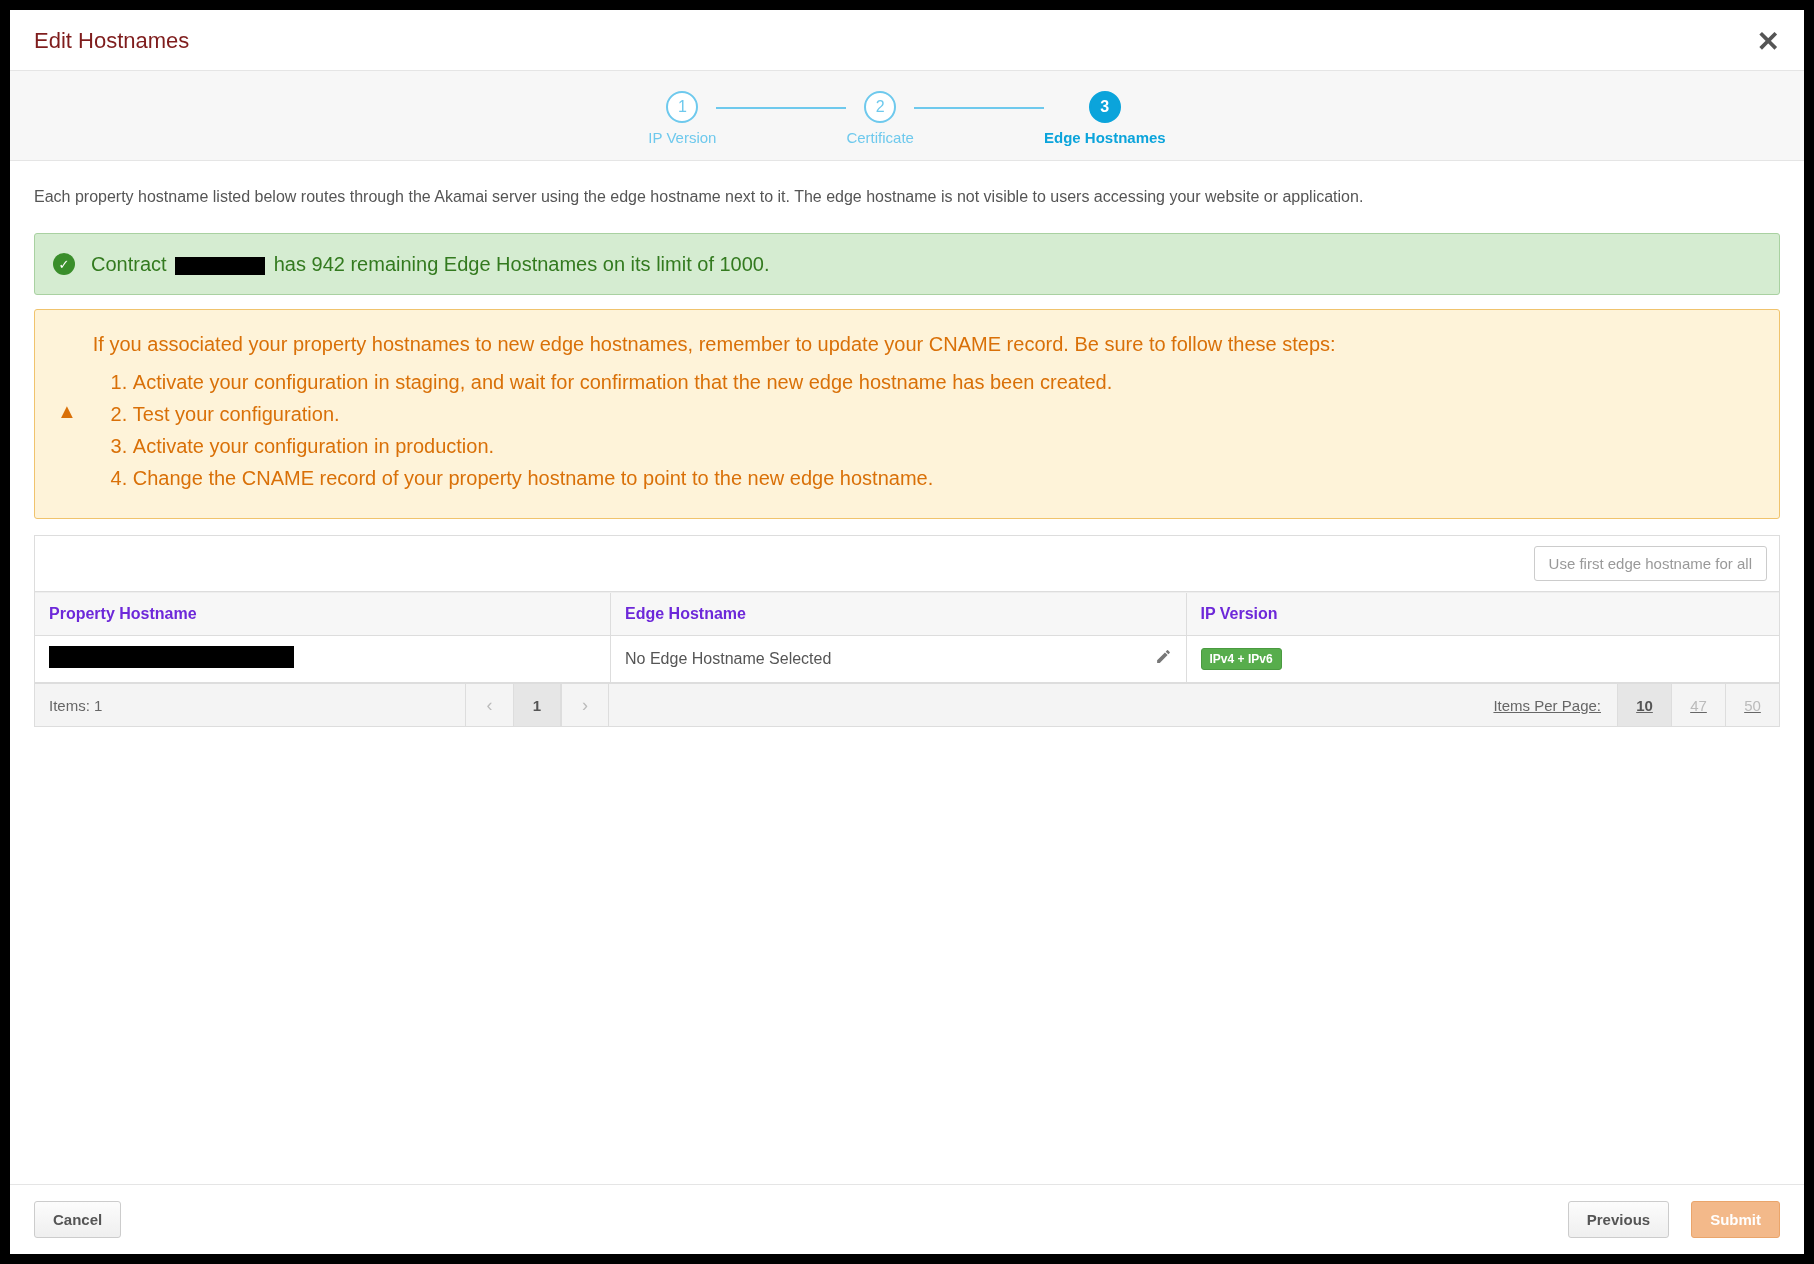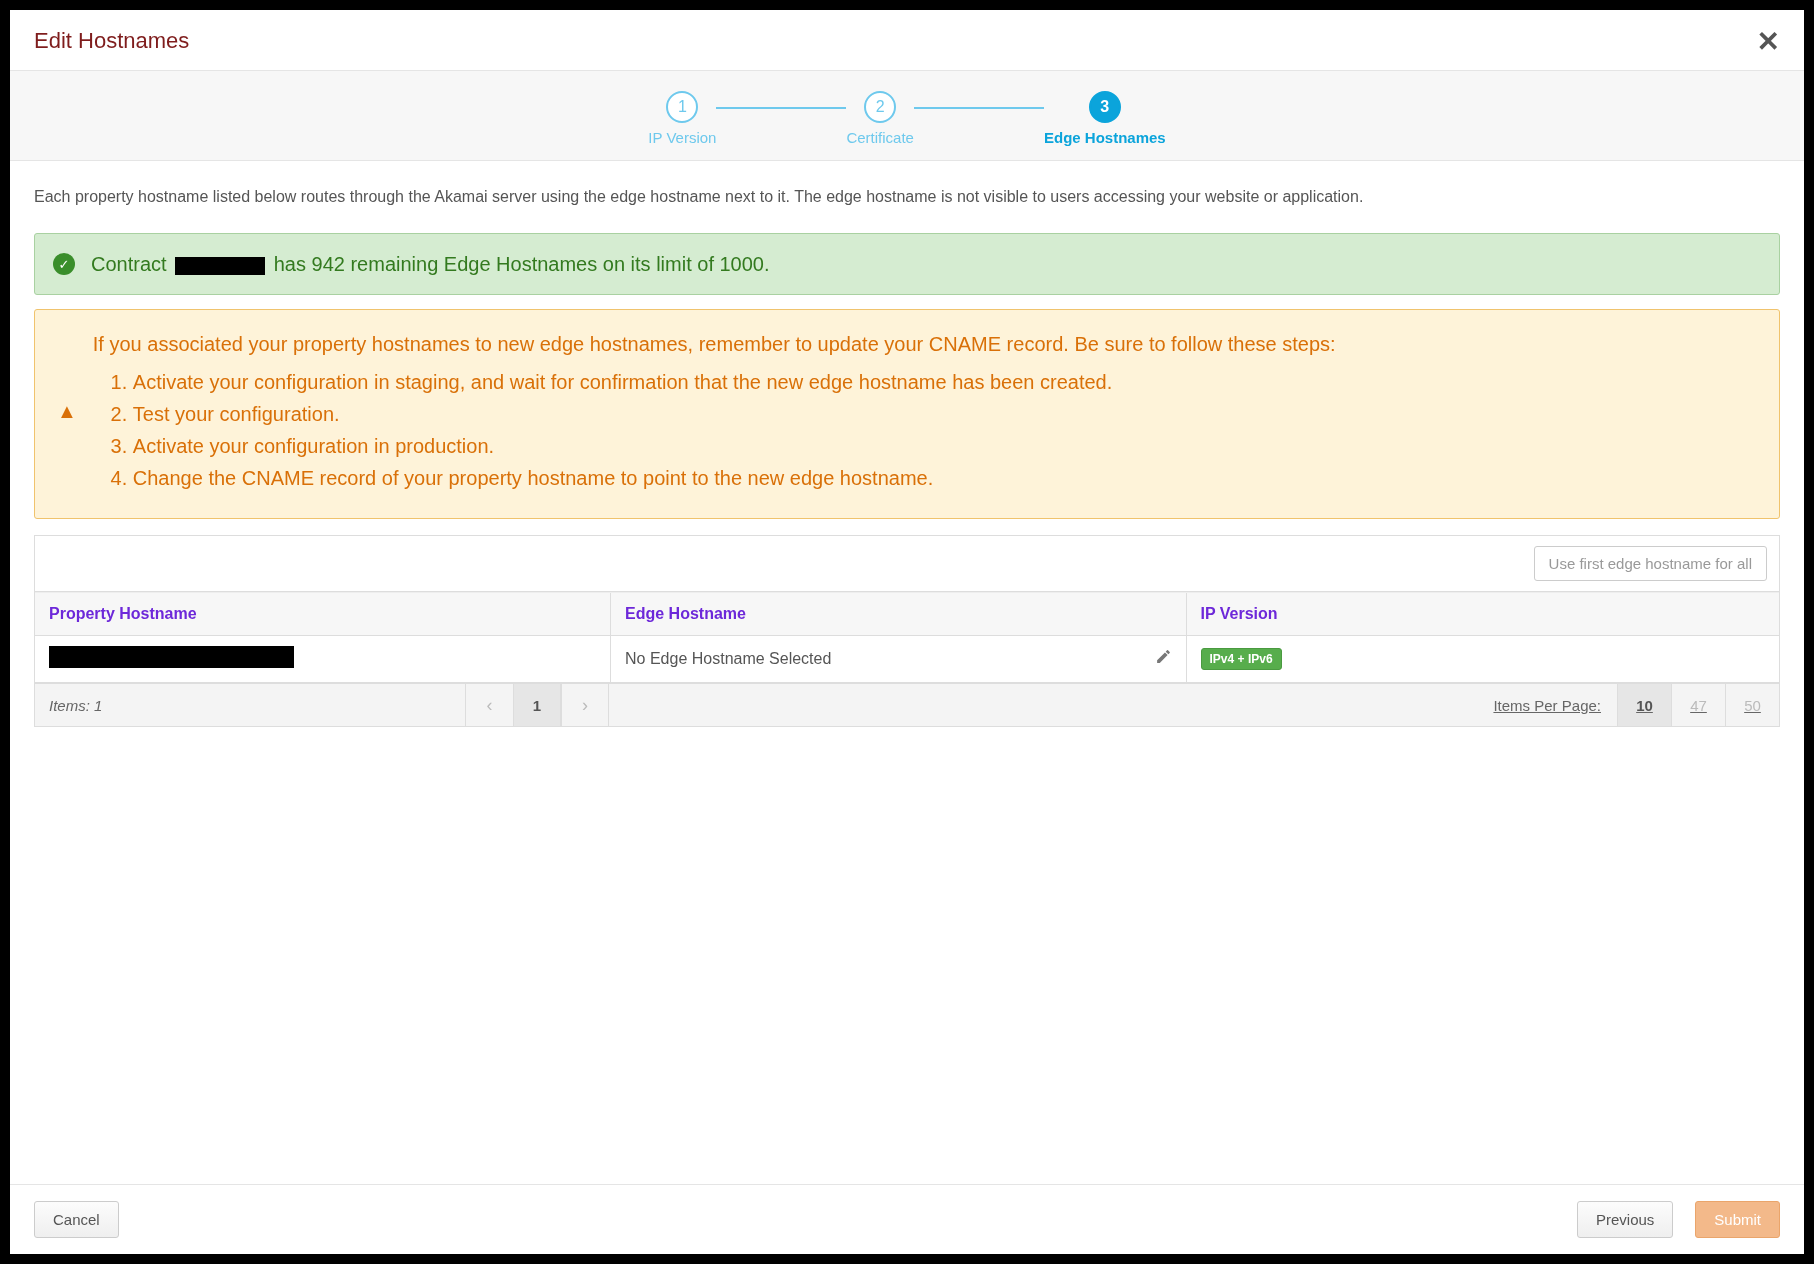--- a/index.html
+++ b/index.html
@@ -241,21 +241,20 @@
       align-items: center;
       background: #f4f4f4;
       border-top: 1px solid #ddd;
       font-size: 15px;
       color: #666;
     }
     .tf-items {
       padding: 10px 14px;
       flex: 0 0 auto;
       width: 430px;
-      font-style: italic;
     }
     .tf-pager {
       display: flex;
       align-items: center;
     }
     .pg-btn {
       width: 48px;
       height: 42px;
       display: flex;
       align-items: center;
@@ -308,20 +307,21 @@
       align-items: center;
     }
     .btn {
       padding: 9px 18px;
       font-size: 15px;
       border-radius: 3px;
       cursor: pointer;
       border: 1px solid #ccc;
       background: linear-gradient(#fcfcfc, #efefef);
       color: #555;
+      font-weight: bold;
     }
     .footer-right {
       display: flex;
       gap: 22px;
     }
     .btn-submit {
       background: #f3b98a;
       border: 1px solid #eaa56b;
       color: #fff;
       cursor: not-allowed;

